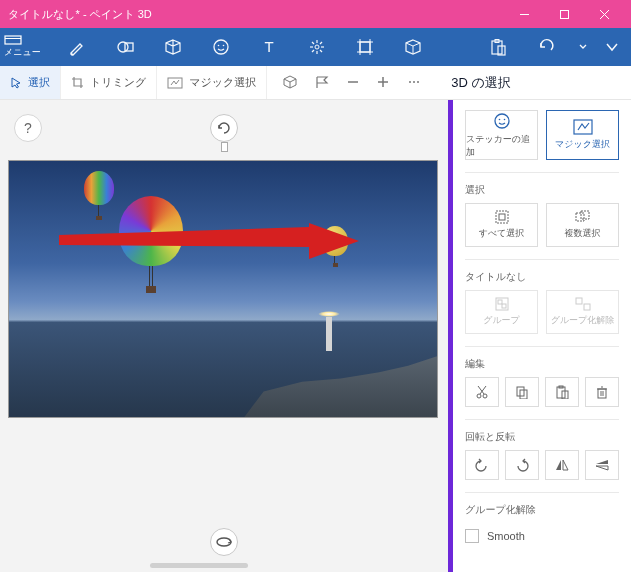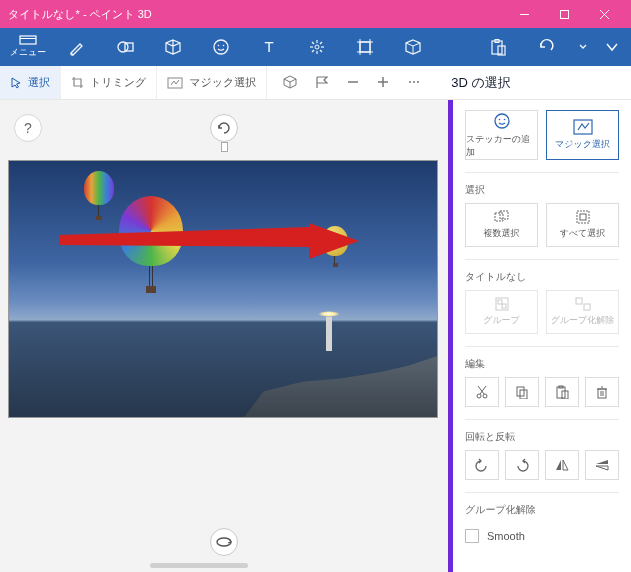--- a/index.html
+++ b/index.html
@@ -4,21 +4,21 @@
 <style>
   * { box-sizing: border-box; margin: 0; padding: 0; font-family: "Segoe UI", "Meiryo", sans-serif; }
   body { background: #fff; width: 631px; height: 572px; overflow: hidden; }
   
   .titlebar { height: 28px; background: #ec4899; color: #fff; display: flex; align-items: center; padding: 0 8px; font-size: 11px; }
   .titlebar-title { flex: 1; }
   .titlebar-btns { display: flex; gap: 2px; }
   .titlebar-btn { width: 38px; height: 28px; display: flex; align-items: center; justify-content: center; color: #fff; }
   
   .ribbon { height: 38px; background: #2b66b2; display: flex; align-items: center; padding: 0 4px; gap: 2px; }
-  .ribbon-menu { width: 48px; height: 38px; display: flex; flex-direction: column; align-items: center; justify-content: center; color: #fff; font-size: 9px; gap: 1px; }
+  .ribbon-menu { width: 48px; height: 38px; display: flex; flex-direction: column; align-items: flex-start; justify-content: center; color: #fff; font-size: 9px; gap: 1px; }
   .ribbon-menu svg { margin-bottom: 0; }
   .ribbon-btn { width: 46px; height: 38px; display: flex; align-items: center; justify-content: center; color: #fff; opacity: 0.95; position:relative; }
   .ribbon-spacer { flex: 1; }
   
   .toolbar { height: 34px; background: #fff; border-bottom: 1px solid #e6e6e6; display: flex; align-items: stretch; font-size: 11px; color: #555; }
   .tool-seg { display: flex; align-items: center; padding: 0 10px; gap: 6px; border-right: 1px solid #eee; }
   .tool-seg.active { background: #eaf1fb; color: #1e5db2; }
   .tool-seg.icons-only { gap: 18px; padding: 0 16px; }
   .tool-seg svg { flex: none; }
   .panel-title { flex: 1; padding: 0 14px; display: flex; align-items: center; color: #0f172a; font-size: 13px; }
@@ -277,32 +277,32 @@
             <rect x="1" y="1" width="18" height="14" fill="none" stroke="#2b66b2" stroke-width="1.2"></rect>
             <path d="M5 11 L9 5 L12 9 L16 4" fill="none" stroke="#2b66b2" stroke-width="1.2"></path>
           </svg>
         <span>マジック選択</span>
       </div>
     </div>
     <hr class="sep">
     <div class="side-label">選択</div>
     <div class="side-row">
       <div class="side-tile small">
+        <svg width="14" height="14">
+            <rect x="1" y="1" width="12" height="12" fill="none" stroke="#666" stroke-dasharray="2 1"></rect>
+            <rect x="4" y="4" width="6" height="6" fill="none" stroke="#666"></rect>
+          </svg>
+        <span>すべて選択</span>
+      </div>
+      <div class="side-tile small">
         <svg width="16" height="14">
             <rect x="1" y="3" width="8" height="8" fill="none" stroke="#666" stroke-dasharray="2 1"></rect>
             <rect x="6" y="1" width="8" height="8" fill="none" stroke="#666" stroke-dasharray="2 1"></rect>
           </svg>
         <span>複数選択</span>
-      </div>
-      <div class="side-tile small">
-        <svg width="14" height="14">
-            <rect x="1" y="1" width="12" height="12" fill="none" stroke="#666" stroke-dasharray="2 1"></rect>
-            <rect x="4" y="4" width="6" height="6" fill="none" stroke="#666"></rect>
-          </svg>
-        <span>すべて選択</span>
       </div>
     </div>
     <hr class="sep">
     <div class="side-label">タイトルなし</div>
     <div class="side-row">
       <div class="side-tile small disabled">
         <svg width="14" height="14">
             <rect x="1" y="1" width="12" height="12" fill="none" stroke="#ccc"></rect>
             <rect x="3" y="3" width="4" height="4" fill="none" stroke="#ccc"></rect>
             <rect x="7" y="7" width="4" height="4" fill="none" stroke="#ccc"></rect>

